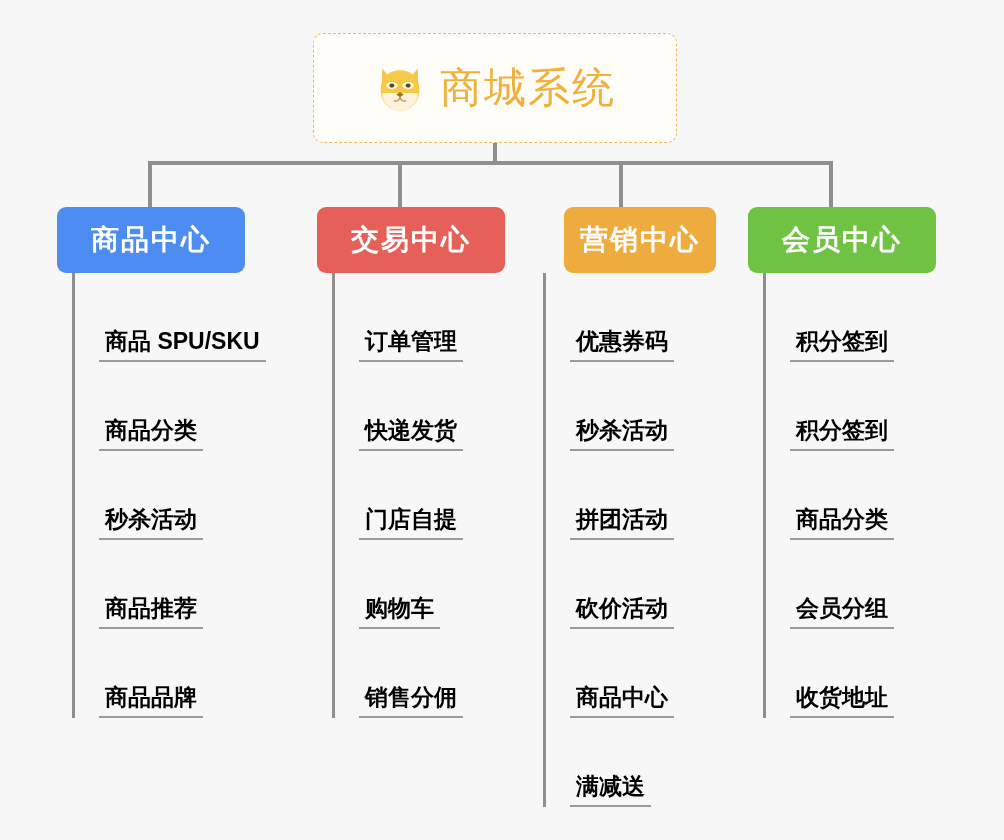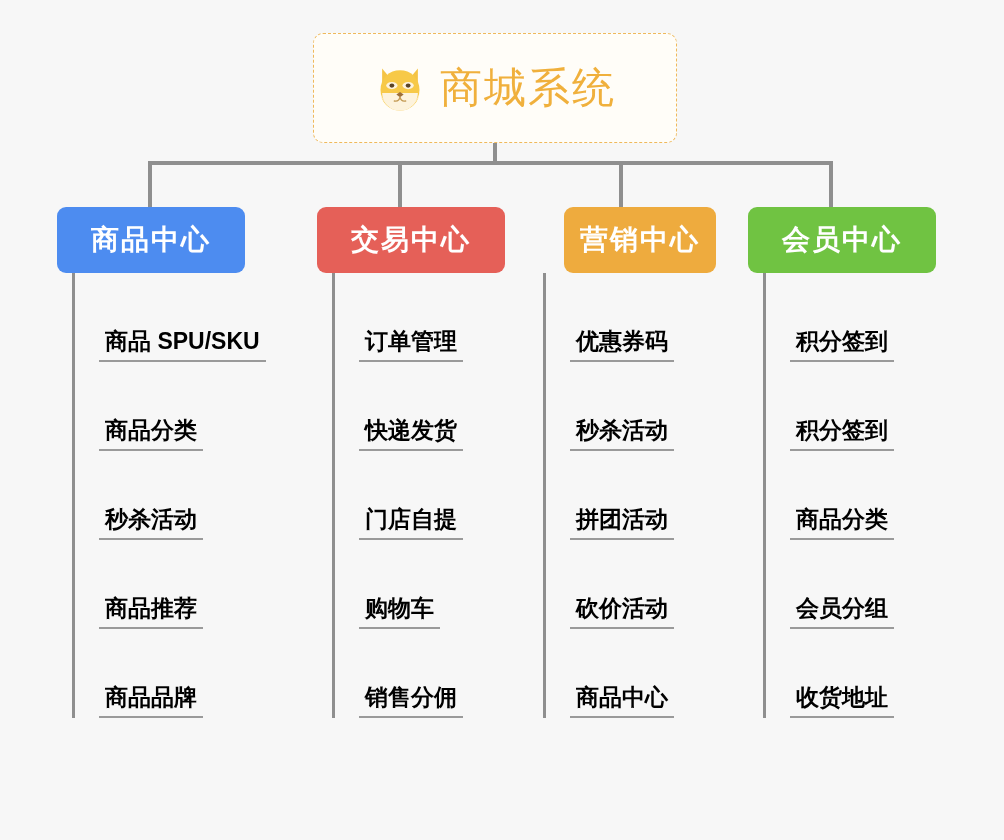--- a/index.html
+++ b/index.html
@@ -173,20 +173,23 @@
         </div>
       <div class="leaf">
           <span class="leaf-inner"><span class="leaf-label">拼团活动</span></span>
         </div>
       <div class="leaf">
           <span class="leaf-inner"><span class="leaf-label">砍价活动</span></span>
         </div>
       <div class="leaf">
           <span class="leaf-inner"><span class="leaf-label">商品中心</span></span>
         </div>
+      <div class="leaf">
+          <span class="leaf-inner"><span class="leaf-label">满减送</span></span>
+        </div>
     </div>
   </div>
 
   <div class="column" style="left:748px;width:188px;">
     <div class="cat-box" style="background:#70c342;text-align:right;">
       <span class="cat-label">会员中心</span>
     </div>
     <div class="leaf-list">
       <div class="leaf">
           <span class="leaf-inner"><span class="leaf-label">积分签到</span></span>

